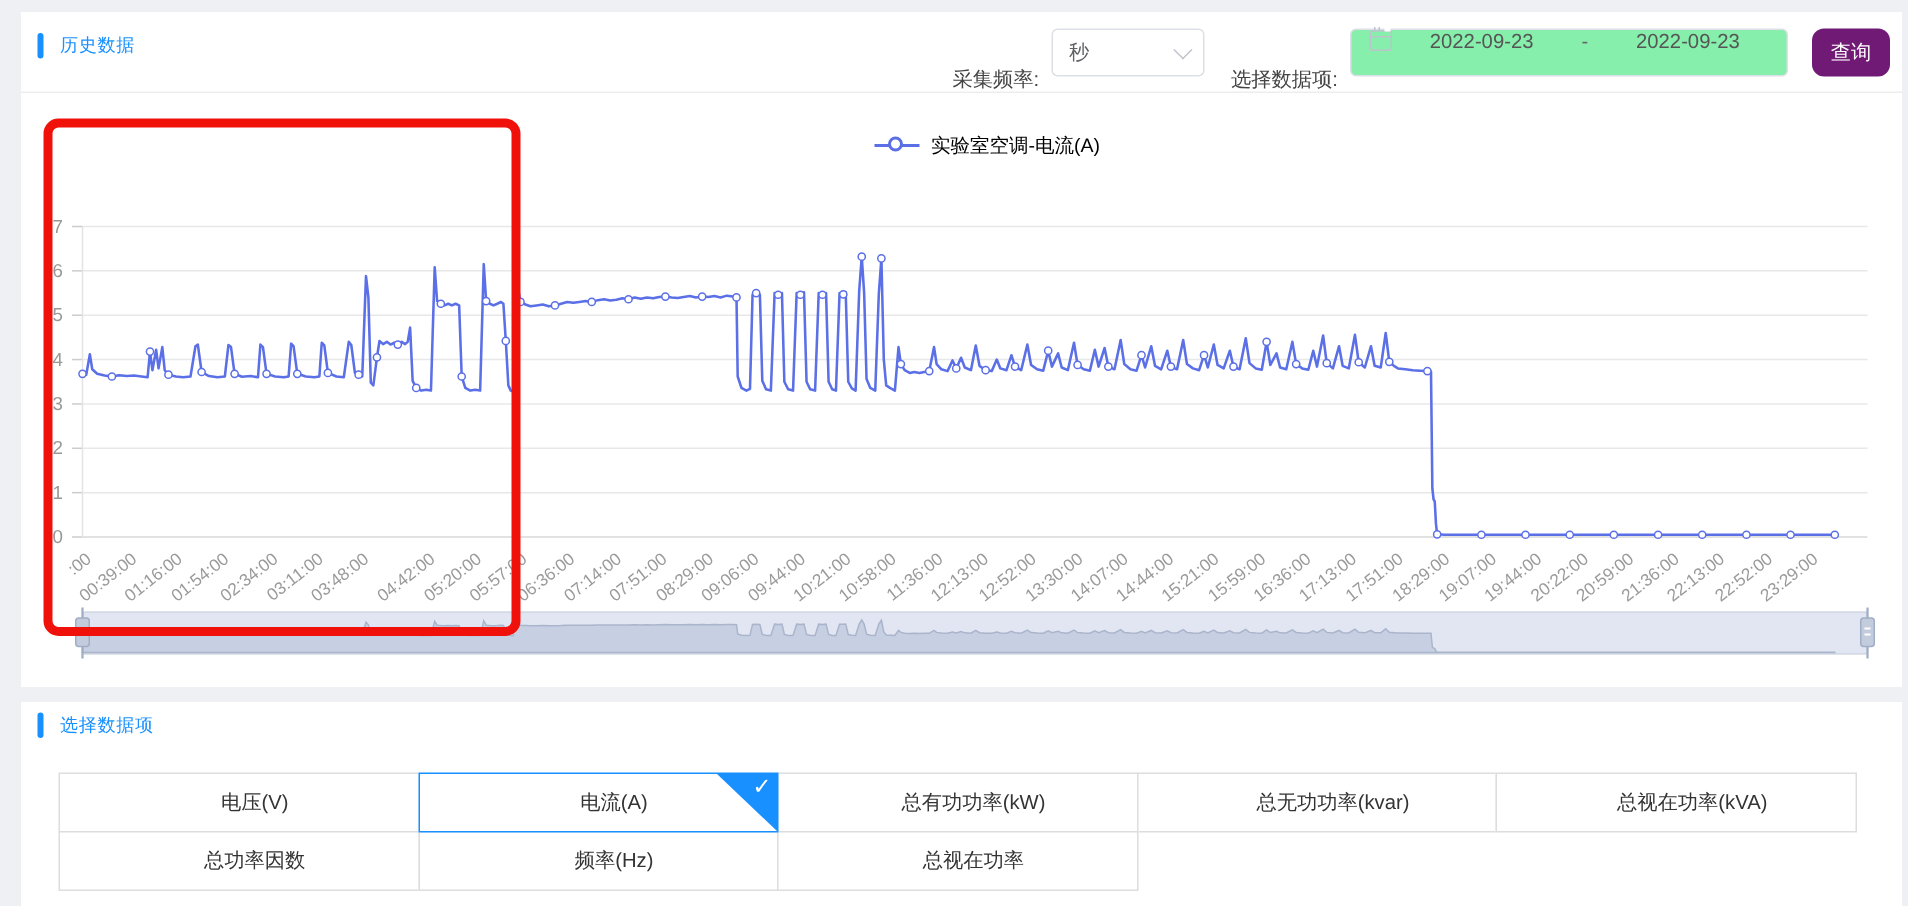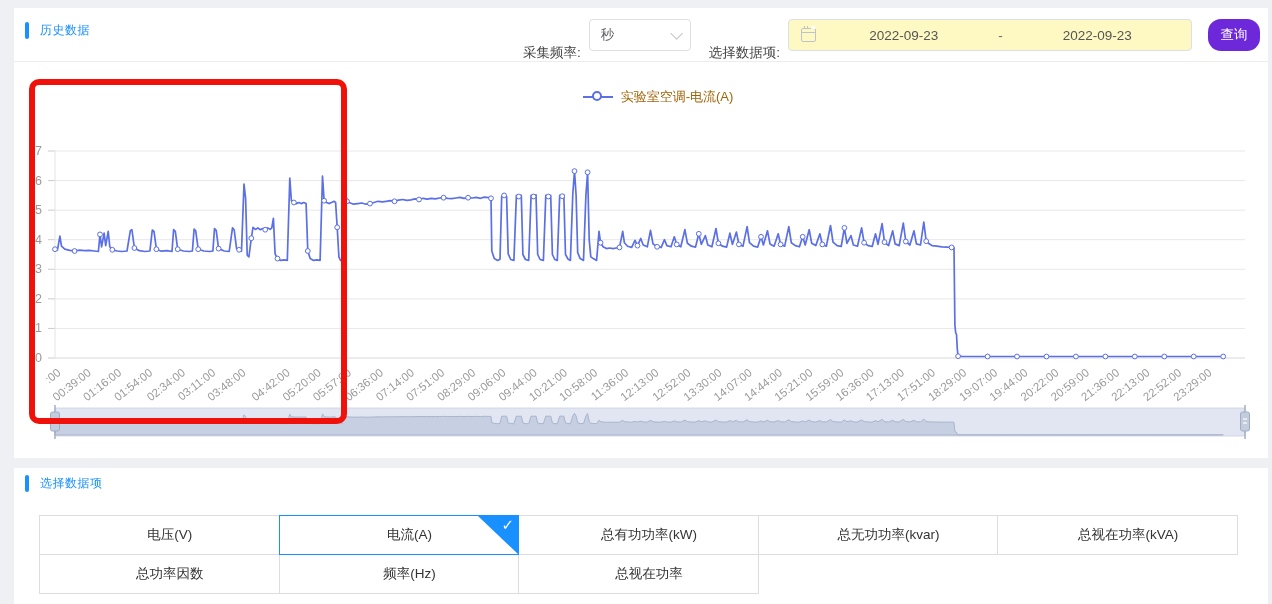--- a/index.html
+++ b/index.html
@@ -20,33 +20,33 @@
   .title-wrap { position:absolute; left:11px; top:14px; display:flex; align-items:center; }
   .title-bar { width:4px; height:17px; background:#1890ff; border-radius:2px; margin-right:11px; }
   .title-text { color:#1890ff; font-size:12px; letter-spacing:0.5px; }
   .controls { position:absolute; right:8px; top:11px; height:32px; display:flex; align-items:center; }
   .ctl-label { font-size:13.5px; color:#444; margin-right:8px;margin-top:36px; }
   .freq-select { width:102px; height:32px; border:1px solid #dcdfe6; border-radius:4px;
     display:flex; align-items:center; justify-content:space-between; padding:0 11px;
     font-size:13.5px; color:#606266; background:#fff; cursor:pointer; margin-right:18px; }
   .chevron { width:9px; height:9px; border-right:1.5px solid #c0c4cc; border-bottom:1.5px solid #c0c4cc;
     transform: rotate(45deg) translateY(-3px); }
-  .date-box { width:404px; height:32px; border:1px solid #dcdfe6; border-radius:4px;
-    display:flex; align-items:center; padding:0 12px; font-size:13.5px; color:#555; background:#fef9c3; cursor:pointer; }
+  .date-box { width:292px; height:32px; border:1px solid #dcdfe6; border-radius:4px;
+    display:flex; align-items:flex-start; padding:0 12px; font-size:13.5px; color:#555; background:#86efac; cursor:pointer; }
   .cal-icon { width:15px; height:14px; border:1px solid #bdc3cc; border-radius:2px; position:relative; margin-right:6px; flex:0 0 auto;}
   .cal-icon::before { content:""; position:absolute; left:0; right:0; top:3px; height:1px; background:#bdc3cc; }
   .cal-icon::after { content:""; position:absolute; left:2px; top:-3px; width:2px; height:3px;
     border-left:1px solid #bdc3cc; border-right:1px solid #bdc3cc; box-shadow:7px 0 0 -0px #fff; }
   .date-val { flex:1; text-align:center; }
   .date-sep { flex:0 0 30px; text-align:center; color:#666; }
-  .query-btn { width:52px; height:32px; margin-left:16px; background:#6d28d9; border:none; border-radius:13px;
+  .query-btn { width:52px; height:32px; margin-left:16px; background:#701a75; border:none; border-radius:8px;
     color:#fff; font-size:13.5px; cursor:pointer; font-family:inherit; }
 
   
-  .legend { position:absolute; left:0; right:0; top:88px; height:20px; text-align:center; font-size:13px; color:#a16207;margin-left:44px; }
+  .legend { position:absolute; left:0; right:0; top:88px; height:20px; text-align:center; font-size:13px; color:#000000;margin-left:44px; }
   .legend-item { display:inline-flex; align-items:center; cursor:pointer; }
   .legend-marker { position:relative; width:30px; height:12px; margin-right:8px; }
   .legend-marker .lm-line { position:absolute; left:0; right:0; top:5px; height:2px; background:#5b6fe6; }
   .legend-marker .lm-circle { position:absolute; left:9px; top:0; width:10px; height:10px;
     border:2px solid #5b6fe6; border-radius:50%; background:#fff; }
   #chart-svg { position:absolute; left:0; top:110px; }
 
   .red-box { position:absolute; left:29px; top:79px; width:318px; height:345px;
     border:6px solid #f0120a; border-radius:10px; pointer-events:none; }
 

